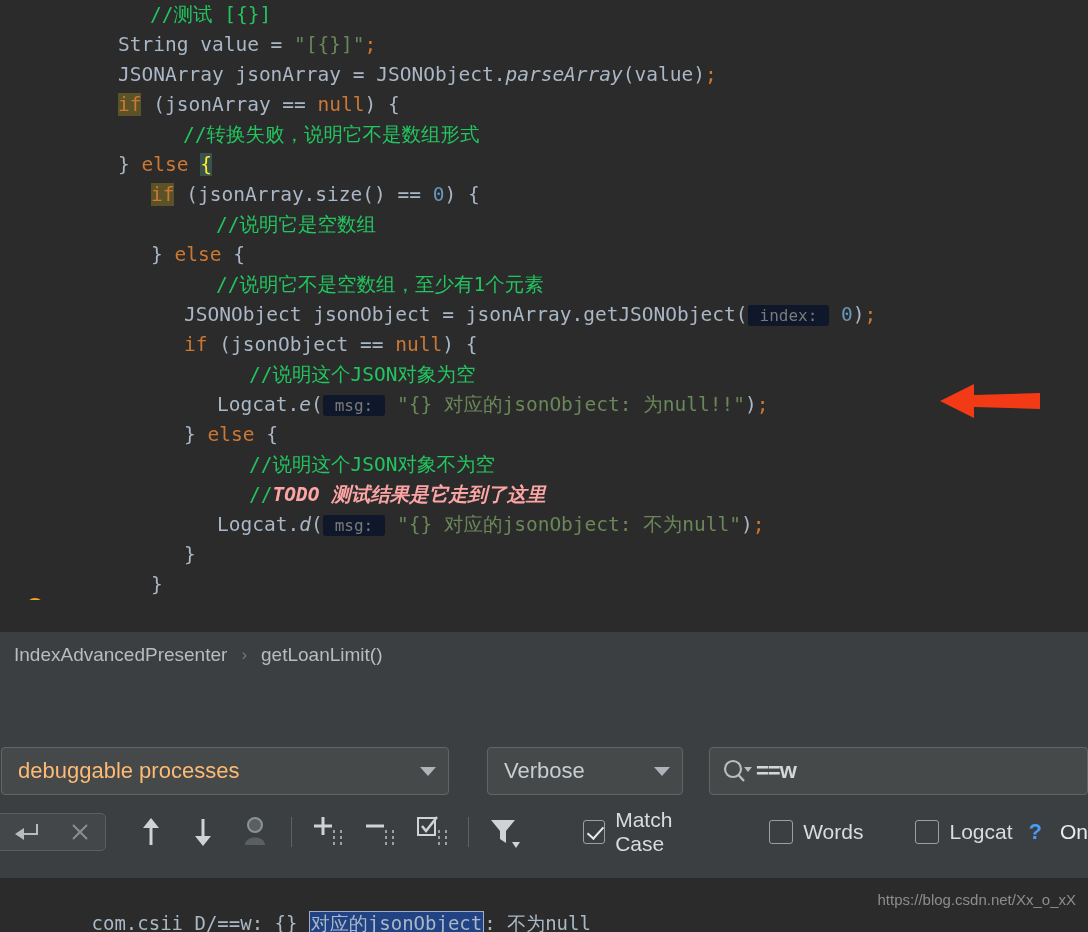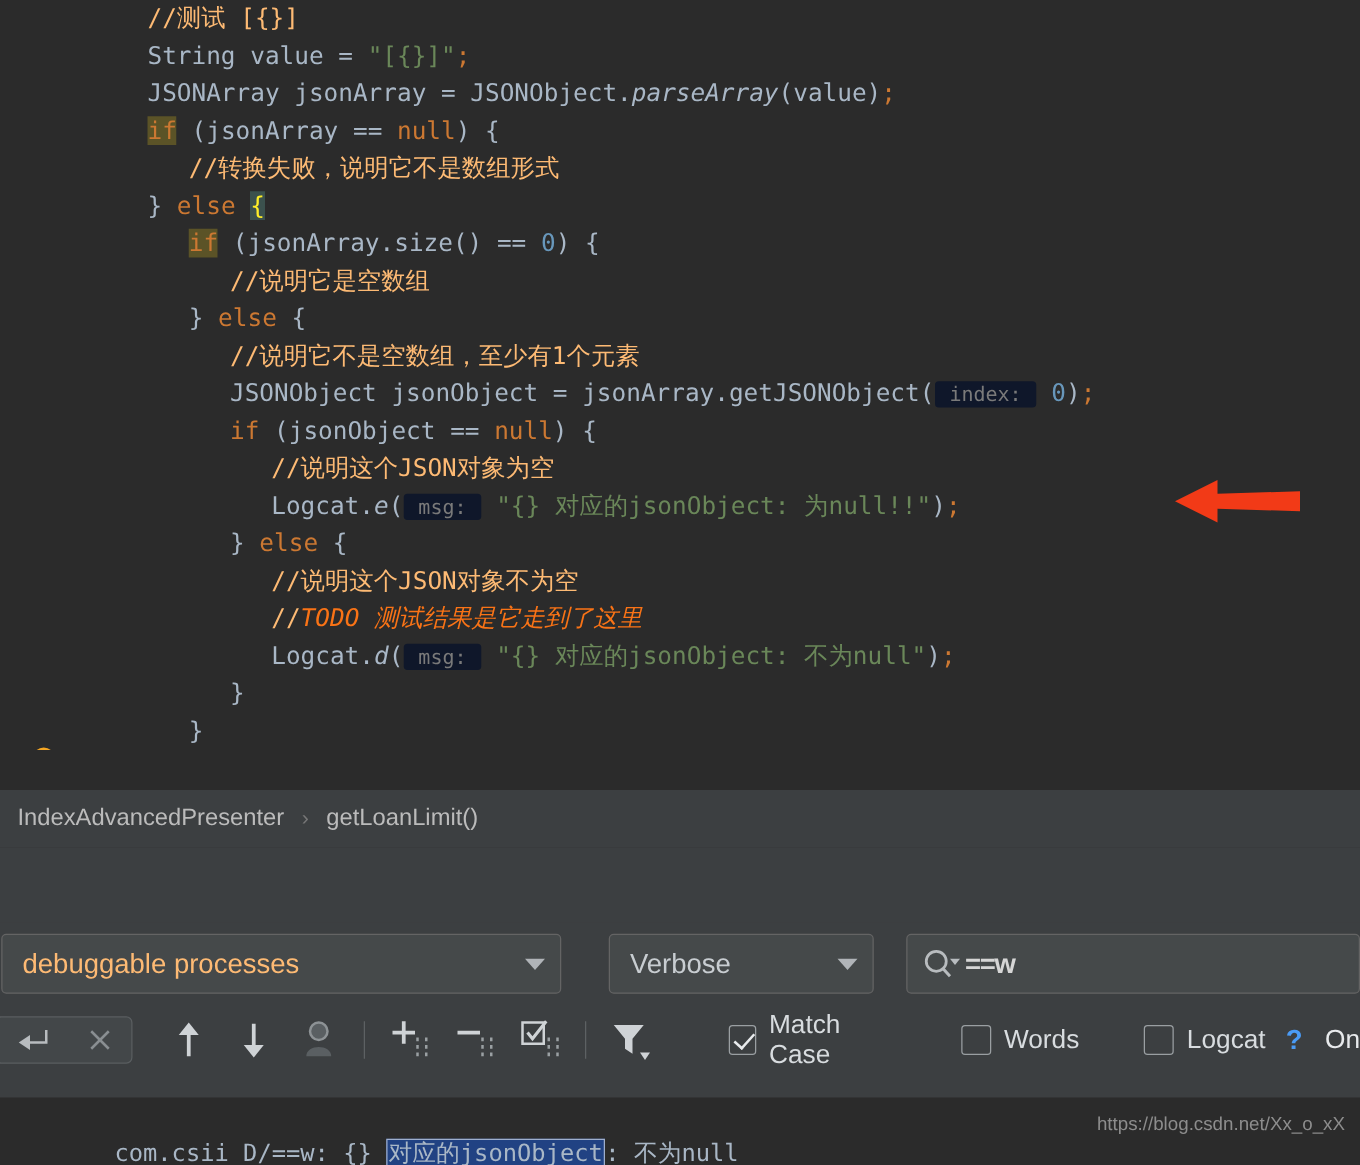--- a/index.html
+++ b/index.html
@@ -30,26 +30,26 @@
   .code {
     position: absolute; left: 0; top: 0; width: 1088px;
     font-family: "DejaVu Sans Mono", monospace;
     font-size: 19.5px;
     line-height: 30px;
     white-space: pre;
   }
   .ln { height: 30px; padding-left: 118px; }
 
   
-  .c-cmt   { color: #fdba74; }
+  .c-cmt   { color: #22c55e; margin-left: 32px; }
   .c-txt   { color: #a9b7c6; }
   .c-kw    { color: #cc7832; }
   .c-str   { color: #6a8759; }
   .c-num   { color: #6897bb; }
-  .c-todo  { color: #f97316; font-style: italic; font-weight: normal; }
+  .c-todo  { color: #fca5a5; font-style: italic; font-weight: bold; }
   .c-ital  { font-style: italic; }
   .c-hint  { color: #7a7a7a; background: #0f172a; border-radius: 3px;
              font-size: 16px; padding: 1px 12px; }
   .kw-hl   { background: #5b5327; color: #cc7832; }
   .brace-hl{ background: #3b514d; color: #ffef28; }
 
   
   .bulb {
     position: absolute; left: 24px; top: 598px; width: 22px; height: 26px;
   }
@@ -82,21 +82,21 @@
     position: relative; height: 66px;
     display: flex; align-items: center; padding: 0 0 0 0;
   }
   .combo {
     height: 48px; border: 1px solid #646464; border-radius: 4px;
     background: #45494a; display: flex; align-items: center;
     justify-content: space-between; padding: 0 12px 0 16px;
     font-family: "Liberation Sans", sans-serif; font-size: 22px;
   }
   .combo.proc { width: 448px; margin-left: 1px; }
-  .combo.lvl  { width: 212px; margin-left: 38px; }
+  .combo.lvl  { width: 196px; margin-left: 38px; }
   .combo-label.red { color: #fdba74; }
   .combo-label.norm { color: #c8cdd1; }
   .chev {
     width: 0; height: 0; margin-left: 10px;
     border-left: 8px solid transparent; border-right: 8px solid transparent;
     border-top: 9px solid #b0b4b8;
   }
   .search-box {
     flex: 1; height: 48px; margin-left: 26px; margin-right: 0;
     border: 1px solid #646464; border-radius: 4px; background: #45494a;

